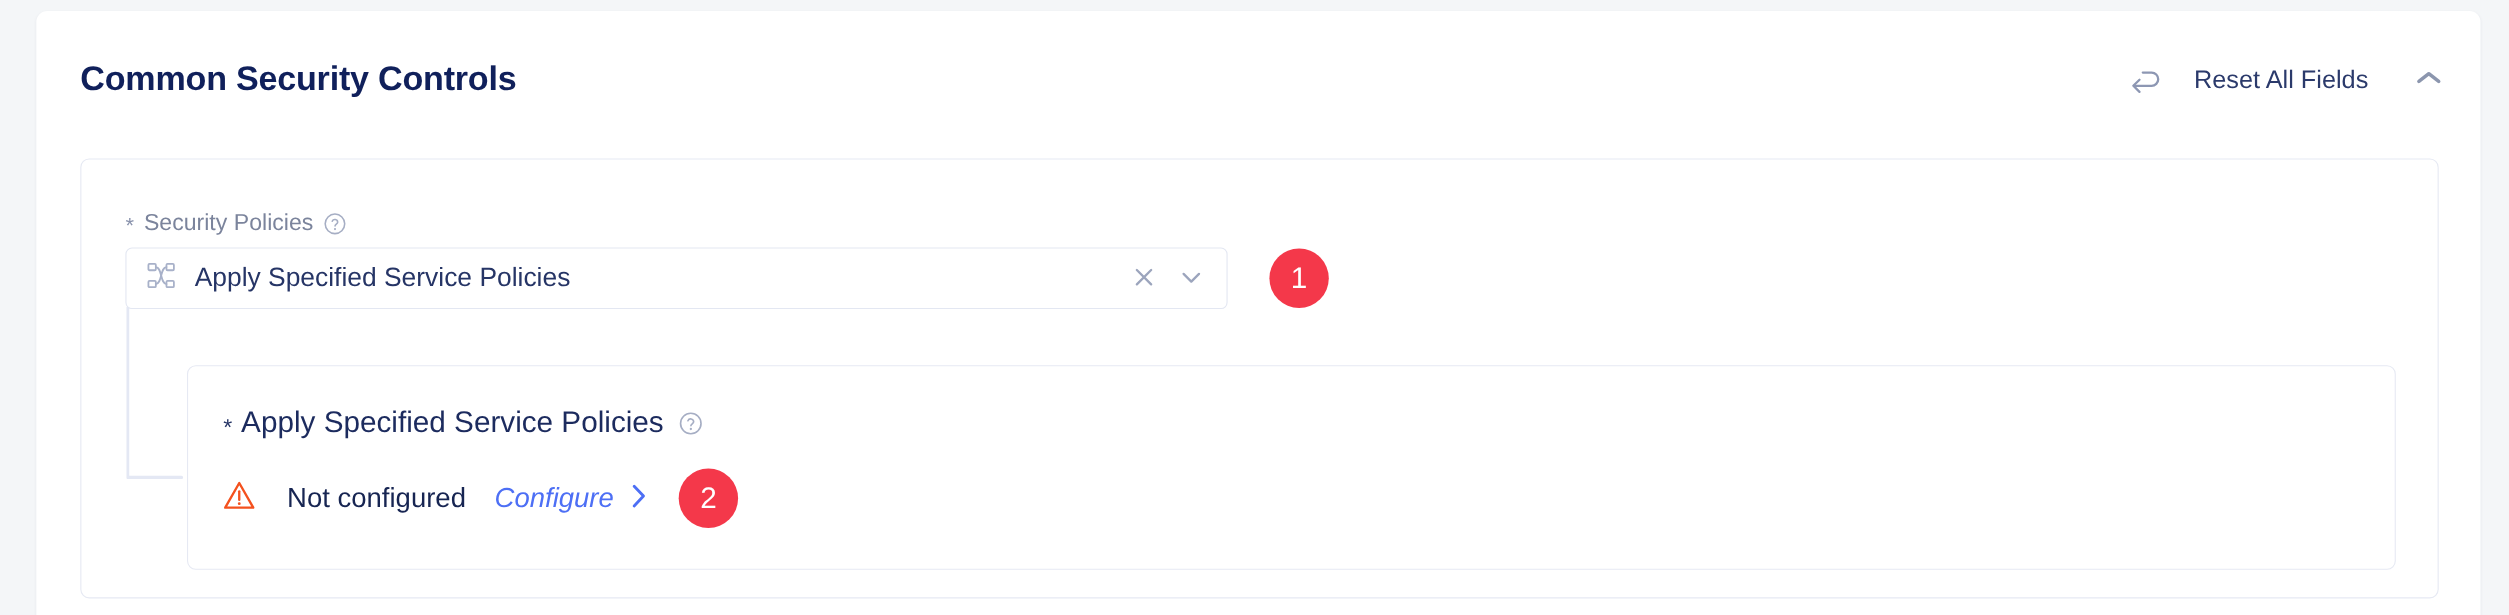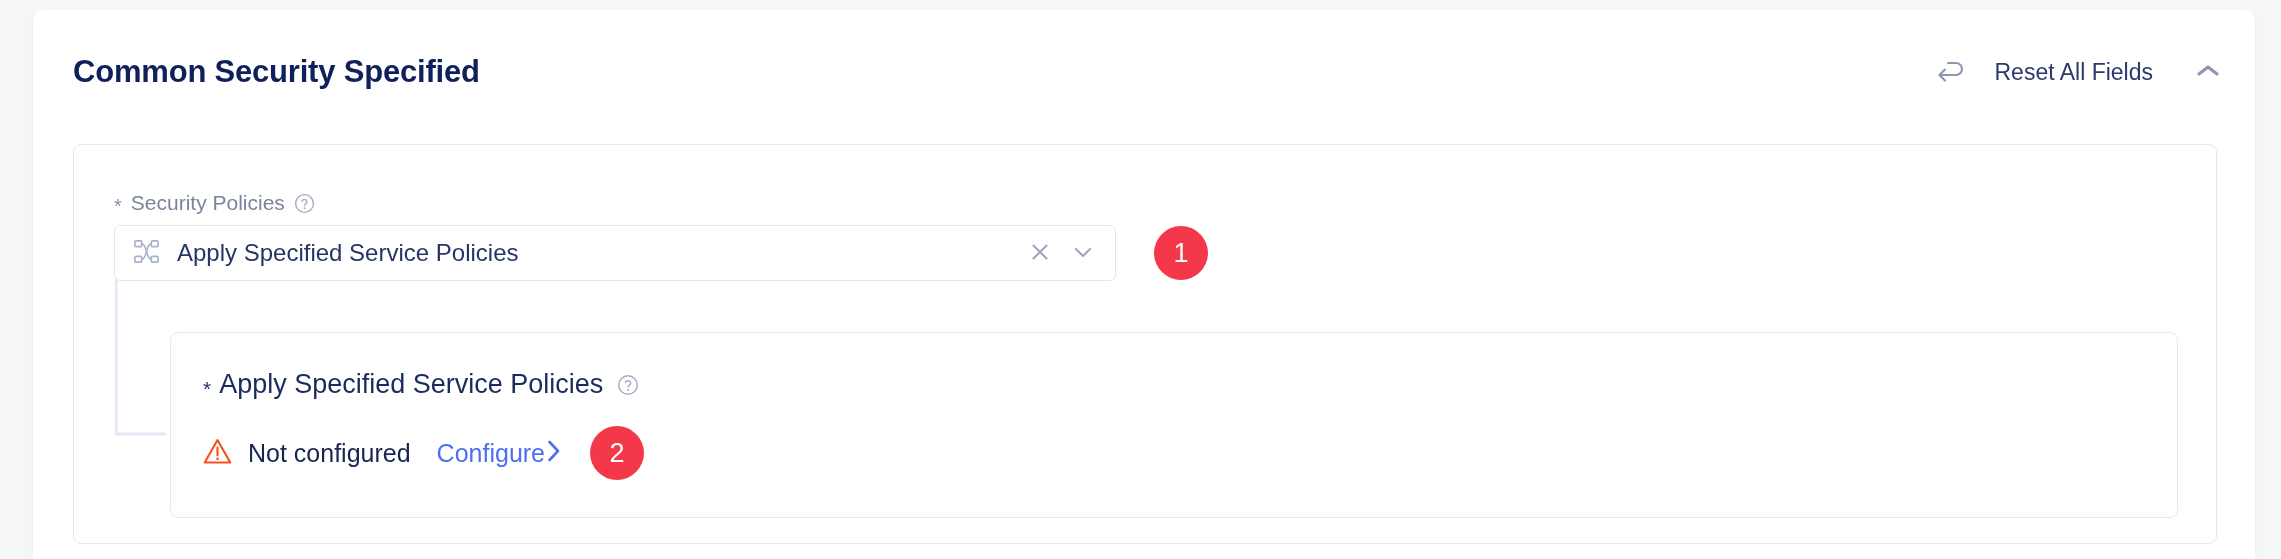--- a/index.html
+++ b/index.html
@@ -48,21 +48,21 @@
   .header-actions {
     position: absolute;
     right: 24px;
     top: 44px;
     display: flex;
     align-items: center;
     gap: 0;
   }
   .reset-btn {
     display: flex;
-    align-items: flex-start;
+    align-items: flex-end;
     gap: 27px;
     cursor: pointer;
     background: none;
     border: none;
     padding: 4px 10px;
     font-family: "Liberation Sans", sans-serif;
   }
   .reset-btn .label {
     font-size: 23px;
     color: #2b3a6b;
@@ -208,45 +208,47 @@
 
   .status-row {
     position: absolute;
     left: 32px;
     top: 93px;
     display: flex;
     align-items: center;
   }
   .warn-icon { width: 29px; height: 29px; flex: 0 0 auto; }
   .status-text {
-    margin-left: 16px;
+    margin-left: 29px;
     font-size: 25px;
     color: #172552;
     white-space: nowrap;
   }
   .configure-link {
     margin-left: 26px;
     display: flex;
     align-items: center;
+    gap: 14px;
     cursor: pointer;
     text-decoration: none;
+    font-style: italic;
   }
   .configure-link .ctext {
     font-size: 25px;
     color: #4d6ff5;
     white-space: nowrap;
   }
 </style>
 </head>
 <body>
 
 <div class="card">
 
   <div class="card-header">
-    <div class="card-title">Common Security Specified</div>
+    <div class="card-title">Common Security Controls</div>
 
     <div class="header-actions">
 
       <button class="reset-btn">
         <span class="reset-icon-wrap">
           <svg class="reset-icon" viewBox="0 0 30 24" fill="none" xmlns="http://www.w3.org/2000/svg">
             <path d="M3 16 H19 a6 6 0 0 0 0 -12 H11" stroke="#8d97b3" stroke-width="2.1" stroke-linecap="round" stroke-linejoin="round"></path>
             <path d="M8 10.5 L2.4 16 L8 21.5" stroke="#8d97b3" stroke-width="2.1" stroke-linecap="round" stroke-linejoin="round"></path>
           </svg>
         </span>

